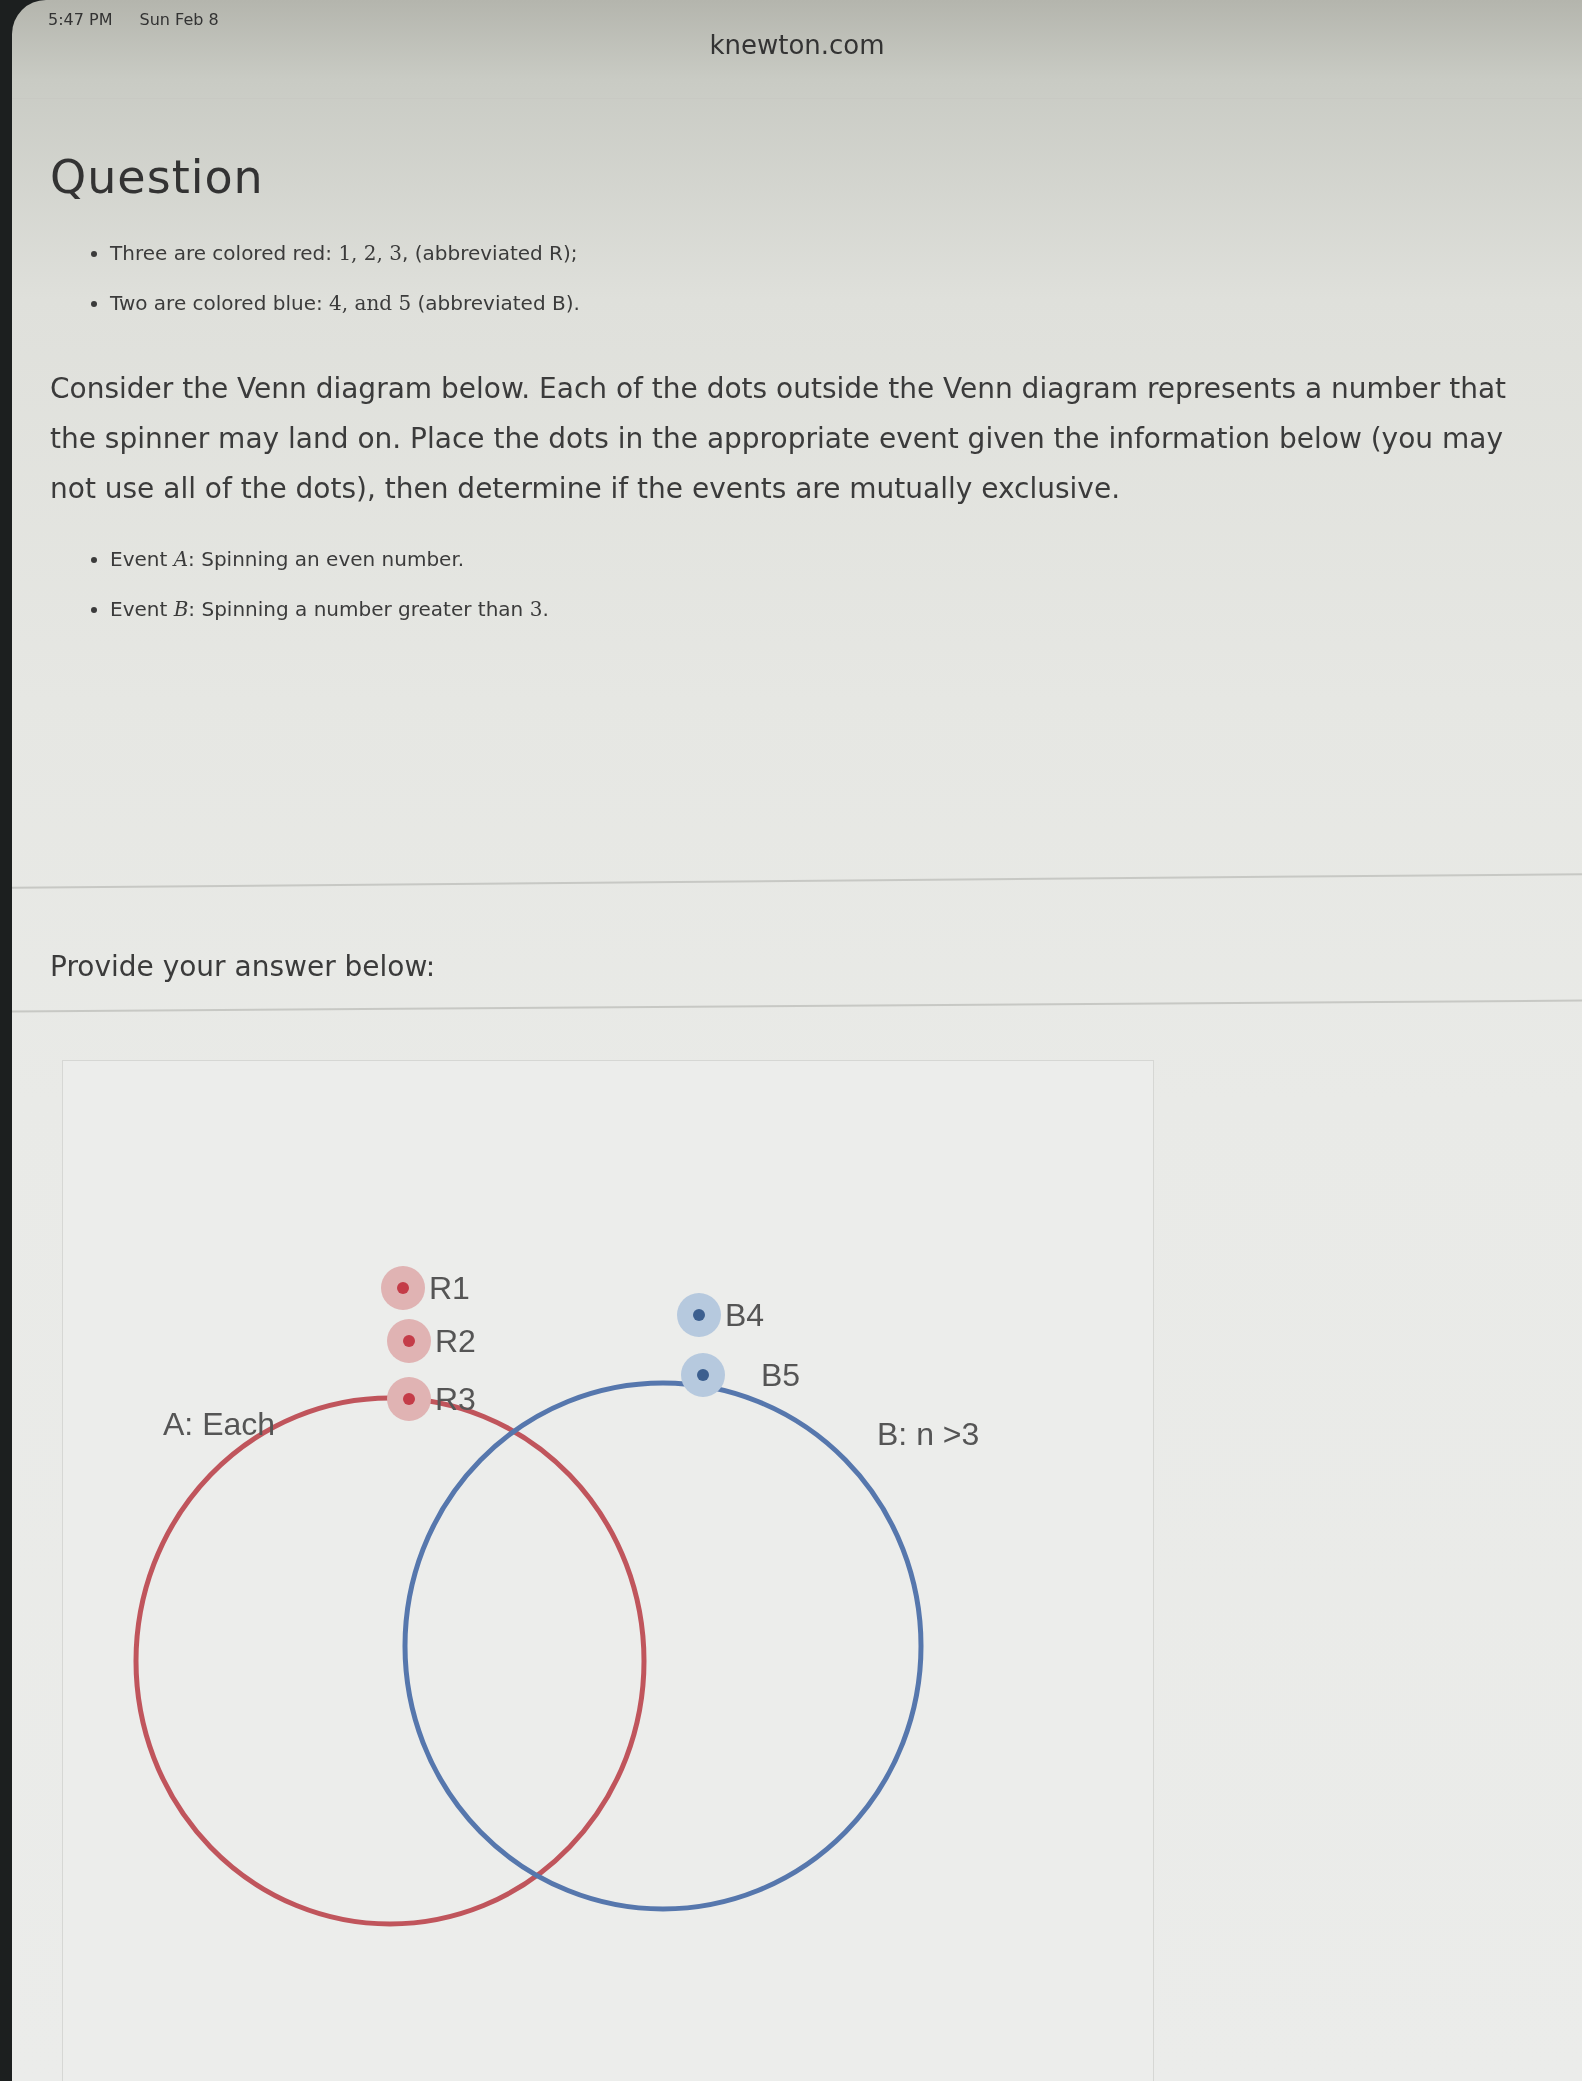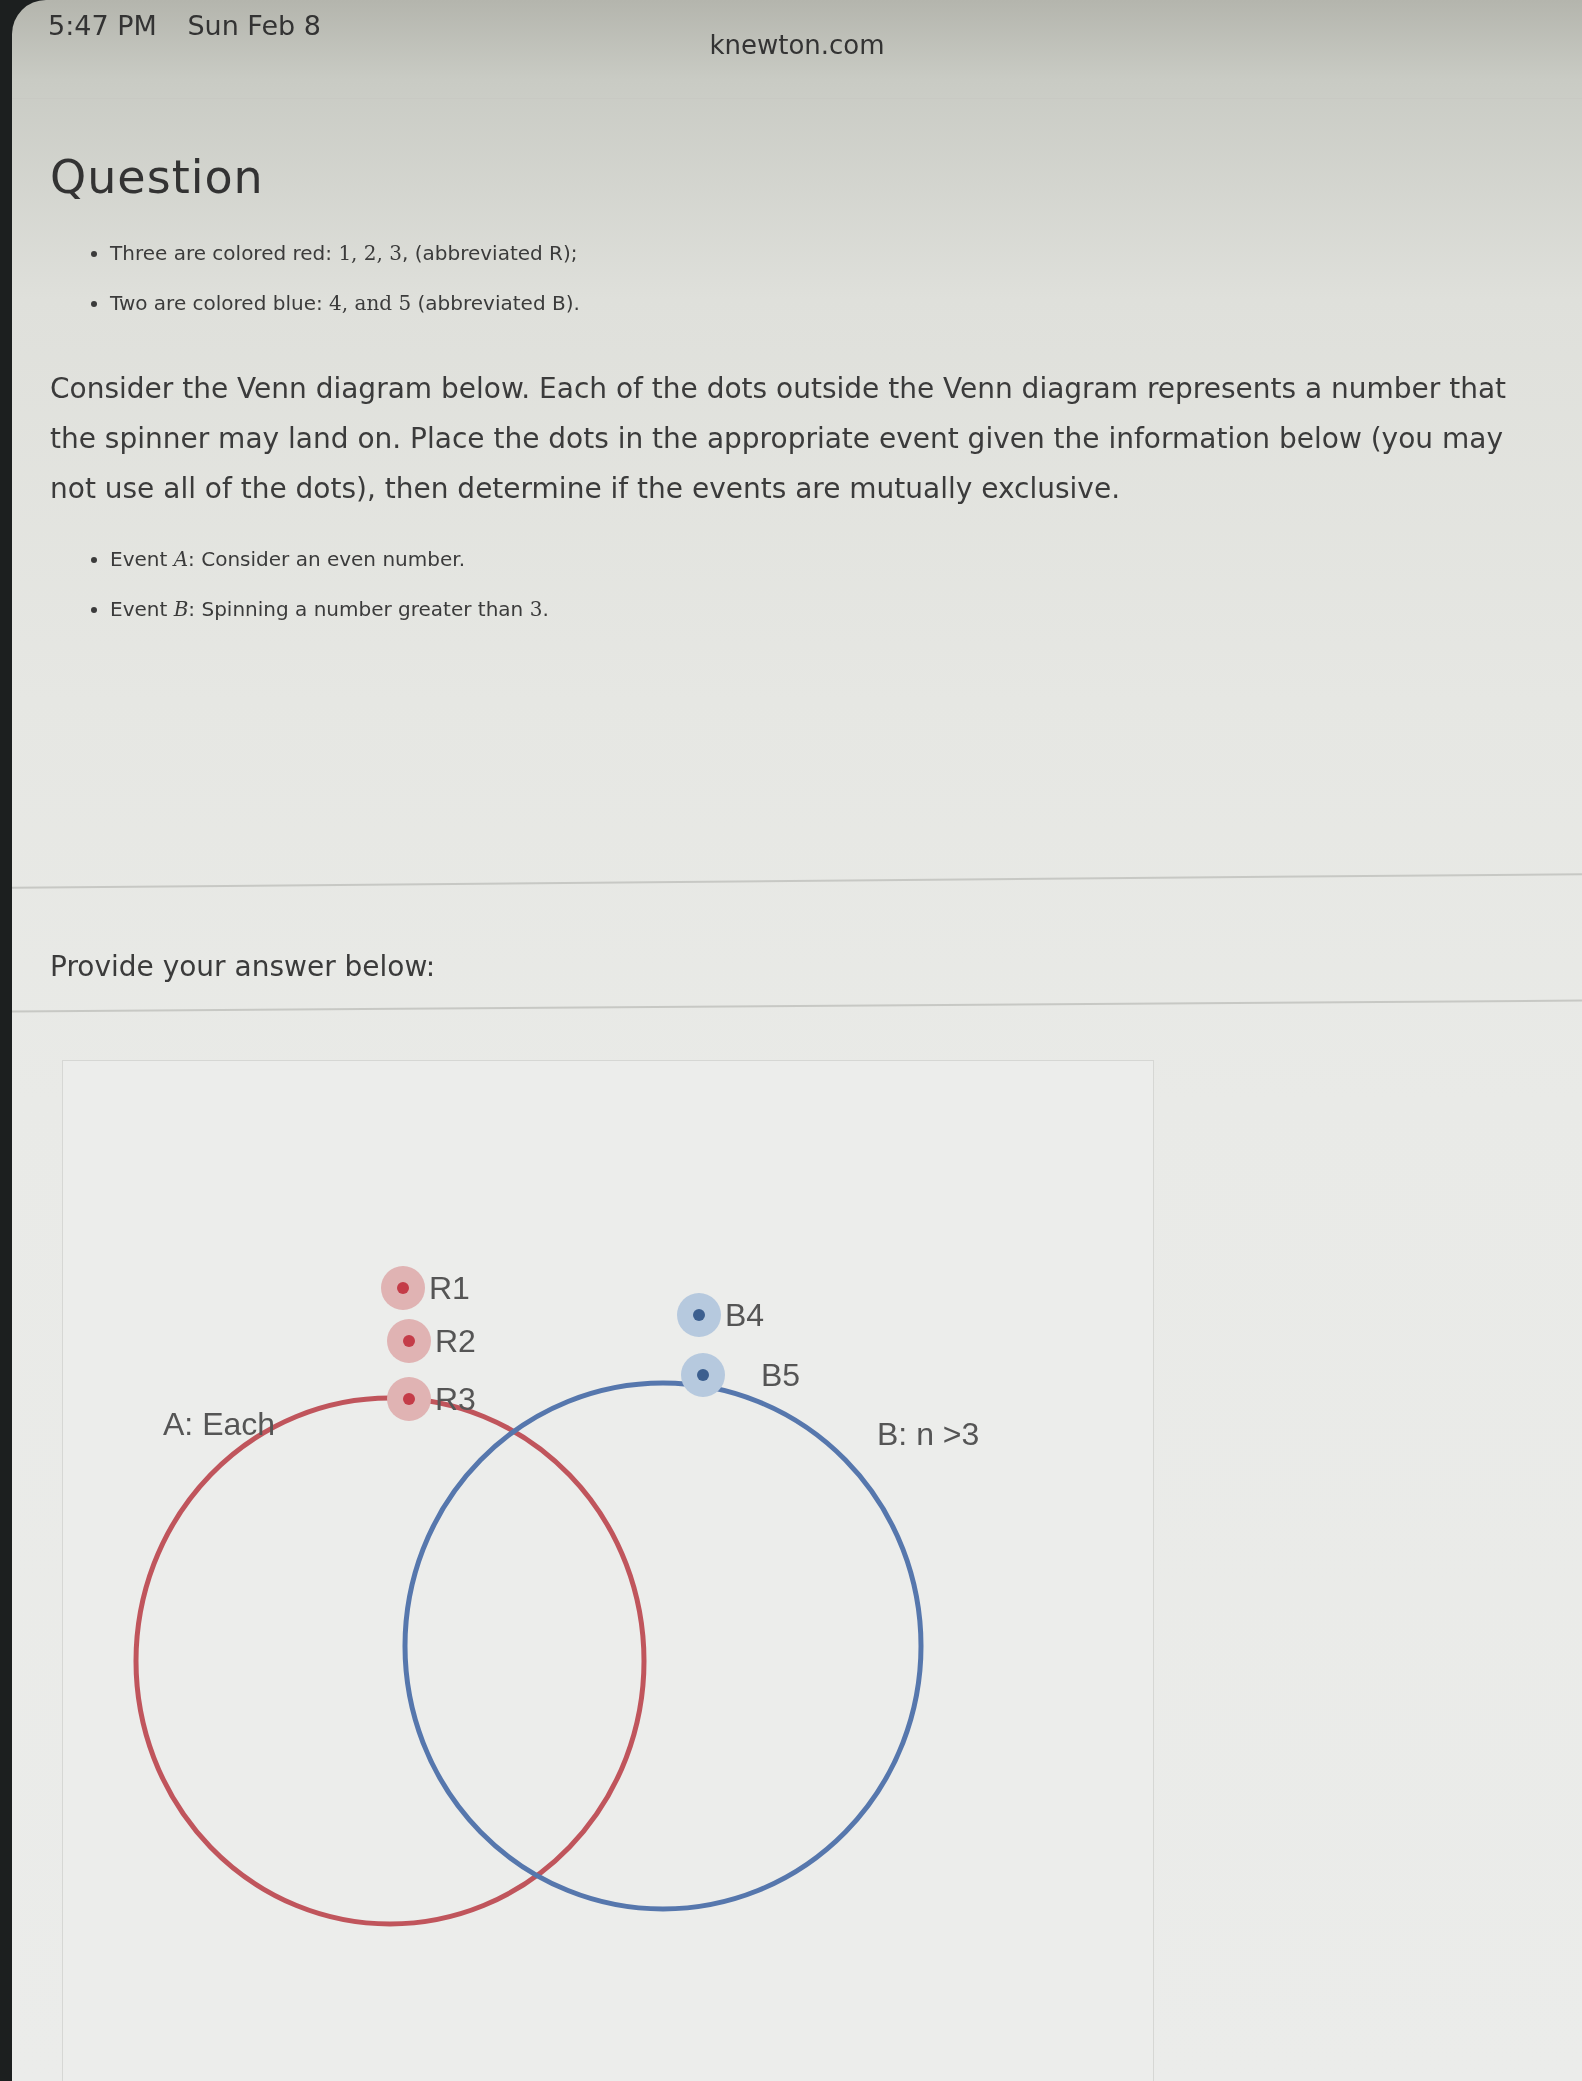--- a/index.html
+++ b/index.html
@@ -8,21 +8,21 @@
     background:#1c1f1f;
     font-family:"DejaVu Sans", sans-serif;
     position:relative;
   }
   .screen {
     position:absolute; left:12px; top:0; width:1570px; height:2081px;
     background:linear-gradient(180deg,#b4b5ad 0px,#c9cbc4 80px,#dfe0db 300px,#e6e7e3 700px,#e9eae7 1100px,#ebecea 2081px);
     border-top-left-radius:34px;
     overflow:hidden;
   }
-  .status-bar { position:absolute; left:36px; top:10px; font-size:27px; color:#333; }
+  .status-bar { position:absolute; left:36px; top:10px; font-size:16px; color:#333; }
   .status-bar span { margin-right:22px; }
   .url { position:absolute; left:0; width:1570px; top:30px; text-align:center; font-size:26px; color:#333; }
   .topline { position:absolute; left:0; right:0; top:98px; height:1px; background:#c8c9c3; }
   .content { position:absolute; left:38px; top:150px; width:1500px; color:#3b3b3b; }
   h1 { font-weight:normal; font-size:46px; margin:0 0 24px 0; color:#333; letter-spacing:1px; }
   p { font-size:28px; line-height:50px; margin:0 0 20px 0; }
   ul { margin:0 0 36px 0; padding-left:60px; font-size:20px; line-height:50px; }
   ul li { list-style:disc; }
   .math { font-family:"DejaVu Serif", serif; }
   .math-i { font-family:"DejaVu Serif", serif; font-style:italic; }
@@ -51,21 +51,21 @@
   <div class="topline"></div>
 
   <div class="content">
     <h1>Question</h1>
     <ul>
       <li><span>Three are colored red: </span><span class="math">1, 2, 3</span><span>, (abbreviated R);</span></li>
       <li><span>Two are colored blue: </span><span class="math">4,  and 5</span><span> (abbreviated B).</span></li>
     </ul>
     <p>Consider the Venn diagram below. Each of the dots outside the Venn diagram represents a number that the spinner may land on. Place the dots in the appropriate event given the information below (you may not use all of the dots), then determine if the events are mutually exclusive.</p>
     <ul style="margin-top:20px;">
-      <li><span>Event </span><span class="math-i">A</span><span>: Consider an even number.</span></li>
+      <li><span>Event </span><span class="math-i">A</span><span>: Spinning an even number.</span></li>
       <li><span>Event </span><span class="math-i">B</span><span>: Spinning a number greater than </span><span class="math">3</span><span>.</span></li>
     </ul>
   </div>
 
   <div class="divider" style="top:880px; transform:rotate(-0.5deg);"></div>
   <div class="answer-label">Provide your answer below:</div>
   <div class="divider" style="top:1005px; transform:rotate(-0.4deg);"></div>
 
   <div class="venn-box">
     <svg class="venn" width="1090" height="1040">

